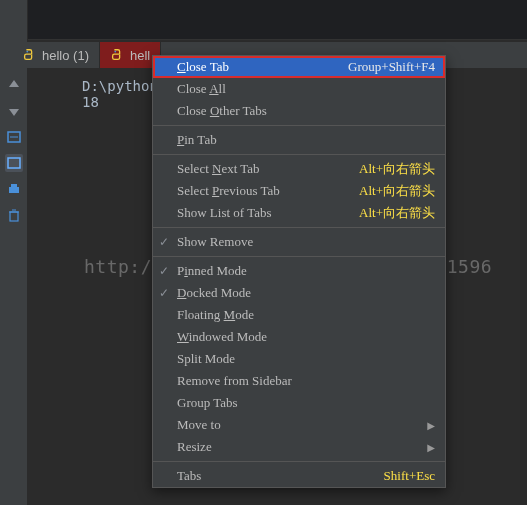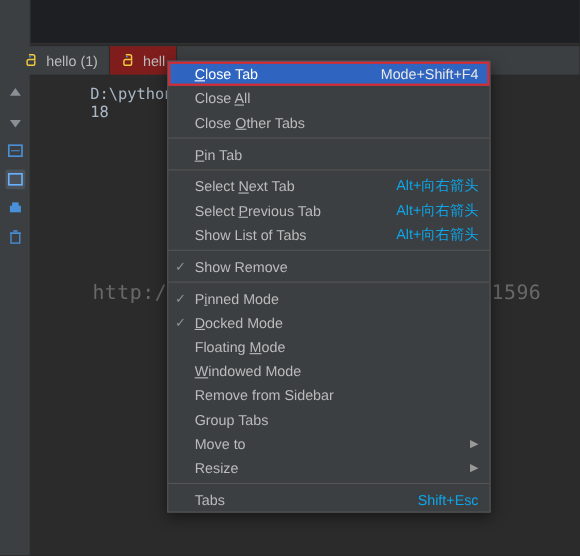--- a/index.html
+++ b/index.html
@@ -88,41 +88,41 @@
 .line { display: flex; gap: 22px; }
 .lineno { color: #606366; width: 18px; text-align: right; }
 .context-menu {
   position: absolute;
   left: 152px;
   top: 55px;
   width: 294px;
   background: #3c3f41;
   border: 1px solid #555;
   box-shadow: 0 4px 12px rgba(0,0,0,.5);
-  font-family: Liberation Sans, sans-serif;
+  font-family: Liberation Serif, serif;
   font-size: 13px;
   color: #bbbbbb;
 }
 .menu-item {
   display: flex;
   align-items: center;
   height: 22px;
   padding: 0 10px 0 24px;
   position: relative;
   cursor: pointer;
 }
 .menu-item.highlight {
   outline: 2px solid #d82c2c;
   outline-offset: -2px;
   background: #2f65c0;
   color: #fff;
 }
 .menu-item .shortcut {
   margin-left: auto;
-  color: #0ea5e9;
+  color: #fde047;
 }
 .menu-item.highlight .shortcut { color: #e8e8e8; }
 .menu-sep {
   height: 1px;
   background: #555;
   margin: 3px 0;
 }
 .check {
   position: absolute;
   left: 6px;
@@ -213,21 +213,21 @@
       <span class="lineno"></span>
       <span>18</span>
     </div>
 </div>
 
 <div class="watermark">http://blog.csdn.net/weixin_39431596</div>
 
 <div class="context-menu" id="menu">
     <div class="menu-item highlight">
       <span><span class="underline">C</span>lose Tab</span>
-      <span class="shortcut">Mode+Shift+F4</span>
+      <span class="shortcut">Group+Shift+F4</span>
     </div>
     <div class="menu-item">
       <span>Close <span class="underline">A</span>ll</span>
     </div>
     <div class="menu-item">
       <span>Close <span class="underline">O</span>ther Tabs</span>
     </div>
     <div class="menu-sep"></div>
     <div class="menu-item">
       <span><span class="underline">P</span>in Tab</span>
@@ -259,20 +259,23 @@
       <span class="check">✓</span>
       <span><span class="underline">D</span>ocked Mode</span>
     </div>
     <div class="menu-item">
       <span>Floating <span class="underline">M</span>ode</span>
     </div>
     <div class="menu-item">
       <span><span class="underline">W</span>indowed Mode</span>
     </div>
     <div class="menu-item">
+      <span>Split Mode</span>
+    </div>
+    <div class="menu-item">
       <span>Remove from Sidebar</span>
     </div>
     <div class="menu-item">
       <span>Group Tabs</span>
     </div>
     <div class="menu-item">
       <span>Move to</span>
       <span class="submenu-arrow">▶</span>
     </div>
     <div class="menu-item">

